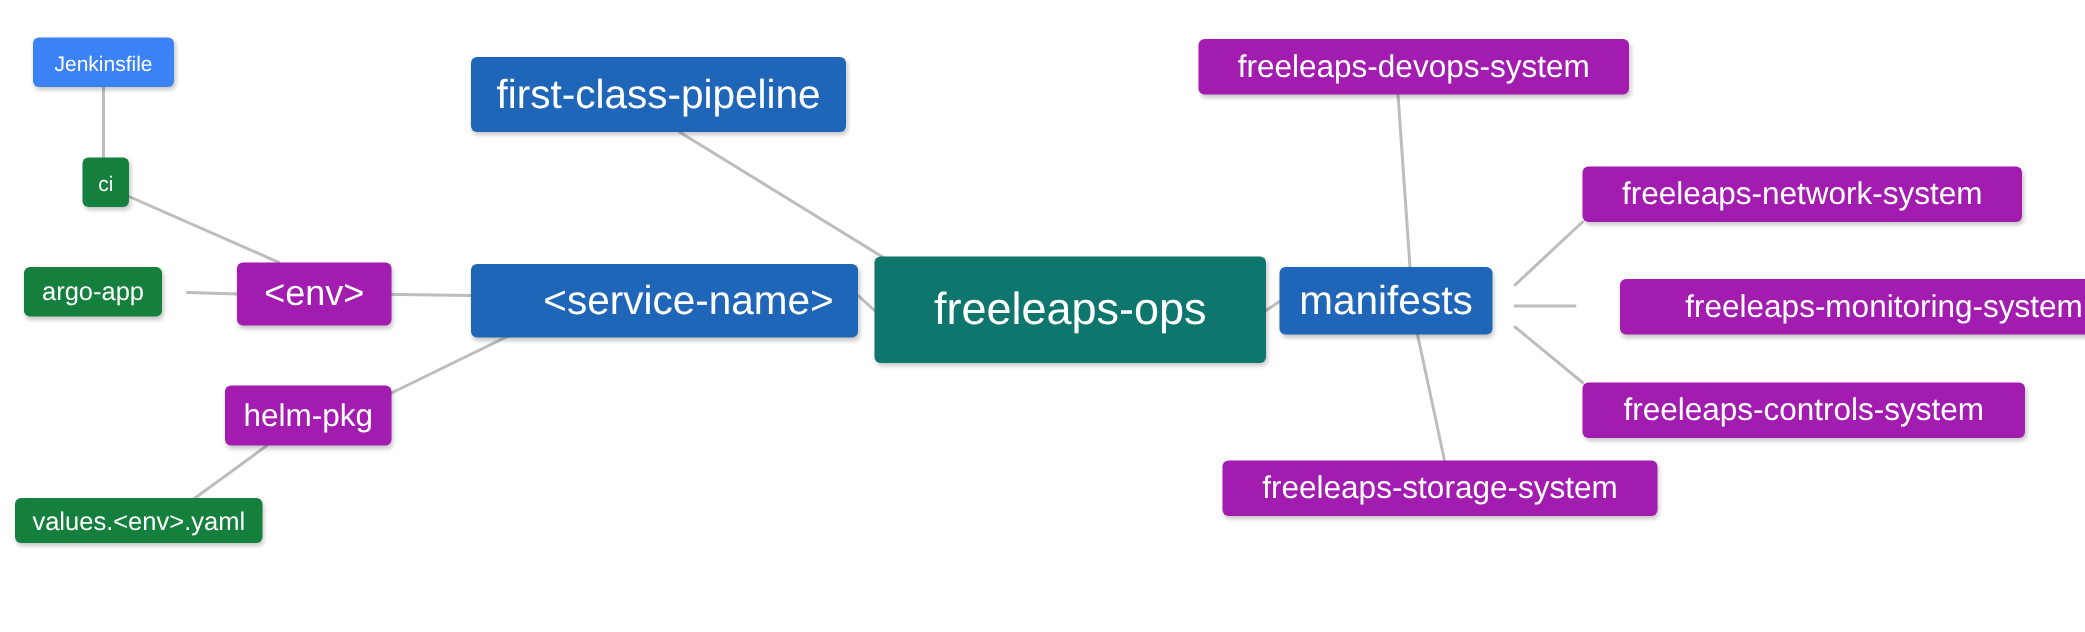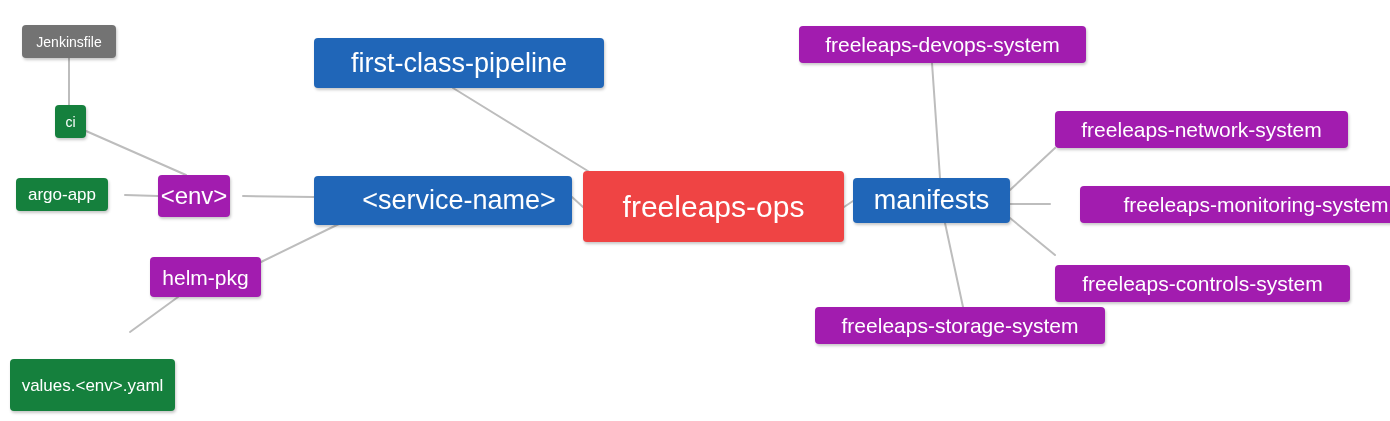--- a/index.html
+++ b/index.html
@@ -35,24 +35,24 @@
     justify-content: center;
     border-radius: 4px;
     color: #ffffff;
     white-space: nowrap;
     line-height: 1;
     box-shadow: 1px 2px 3px rgba(0,0,0,0.22);
     cursor: pointer;
     user-select: none;
   }
   
-  .n-root   { background: #ef4444; }
+  .n-root   { background: #0f766e; }
   .n-blue   { background: #2066b8; }
   .n-green  { background: #a21caf; }
-  .n-orange { background: #737373; }
+  .n-orange { background: #3b82f6; }
   .n-red    { background: #15803d; }
   
   .s-root   { font-size: 30px; }
   .s-xl     { font-size: 27px; }
   .s-lg     { font-size: 24px; }
   .s-md     { font-size: 21px; }
   .s-sm     { font-size: 17px; }
   .s-xs     { font-size: 14px; }
 </style>
 </head>
@@ -71,27 +71,27 @@
       <line x1="178" y1="297" x2="130" y2="332" stroke="#bdbdbd" stroke-width="2" stroke-linecap="round"></line>
       <line x1="940" y1="178" x2="932" y2="63" stroke="#bdbdbd" stroke-width="2" stroke-linecap="round"></line>
       <line x1="1010" y1="190" x2="1055" y2="148" stroke="#bdbdbd" stroke-width="2" stroke-linecap="round"></line>
       <line x1="1010" y1="204" x2="1050" y2="204" stroke="#bdbdbd" stroke-width="2" stroke-linecap="round"></line>
       <line x1="1010" y1="218" x2="1055" y2="255" stroke="#bdbdbd" stroke-width="2" stroke-linecap="round"></line>
       <line x1="945" y1="223" x2="963" y2="307" stroke="#bdbdbd" stroke-width="2" stroke-linecap="round"></line>
     </svg>
   <div id="node-layer">
       <div class="node n-root s-root" style="left: 583px; top: 171px; width: 261px; height: 71px;">freeleaps-ops</div>
       <div class="node n-blue s-xl" style="left: 314px; top: 176px; width: 258px; height: 49px; padding-left: 32px;">&lt;service-name&gt;</div>
-      <div class="node n-blue s-xl" style="left: 314px; top: 38px; width: 290px; height: 50px;">first-class-pipeline</div>
-      <div class="node n-blue s-xl" style="left: 853px; top: 178px; width: 157px; height: 45px;">manifests</div>
-      <div class="node n-green s-lg" style="left: 158px; top: 175px; width: 72px; height: 42px;">&lt;env&gt;</div>
+      <div class="node n-blue s-xl" style="left: 314px; top: 38px; width: 250px; height: 50px;">first-class-pipeline</div>
+      <div class="node n-blue s-xl" style="left: 853px; top: 178px; width: 142px; height: 45px;">manifests</div>
+      <div class="node n-green s-lg" style="left: 158px; top: 175px; width: 103px; height: 42px;">&lt;env&gt;</div>
       <div class="node n-green s-md" style="left: 150px; top: 257px; width: 111px; height: 40px;">helm-pkg</div>
       <div class="node n-green s-md" style="left: 799px; top: 26px; width: 287px; height: 37px;">freeleaps-devops-system</div>
       <div class="node n-green s-md" style="left: 1055px; top: 111px; width: 293px; height: 37px;">freeleaps-network-system</div>
       <div class="node n-green s-md" style="left: 1080px; top: 186px; width: 352px; height: 37px;">freeleaps-monitoring-system</div>
-      <div class="node n-green s-md" style="left: 1055px; top: 255px; width: 295px; height: 37px; margin-top: 10px;">freeleaps-controls-system</div>
+      <div class="node n-green s-md" style="left: 1055px; top: 255px; width: 295px; height: 37px;">freeleaps-controls-system</div>
       <div class="node n-green s-md" style="left: 815px; top: 307px; width: 290px; height: 37px;">freeleaps-storage-system</div>
       <div class="node n-orange s-xs" style="left: 22px; top: 25px; width: 94px; height: 33px;">Jenkinsfile</div>
       <div class="node n-red s-xs" style="left: 55px; top: 105px; width: 31px; height: 33px;">ci</div>
       <div class="node n-red s-sm" style="left: 16px; top: 178px; width: 92px; height: 33px;">argo-app</div>
-      <div class="node n-red s-sm" style="left: 10px; top: 332px; width: 165px; height: 52px; margin-top: 27px;">values.&lt;env&gt;.yaml</div>
+      <div class="node n-red s-sm" style="left: 10px; top: 332px; width: 165px; height: 30px;">values.&lt;env&gt;.yaml</div>
     </div>
 </div>
 
 </body></html>

